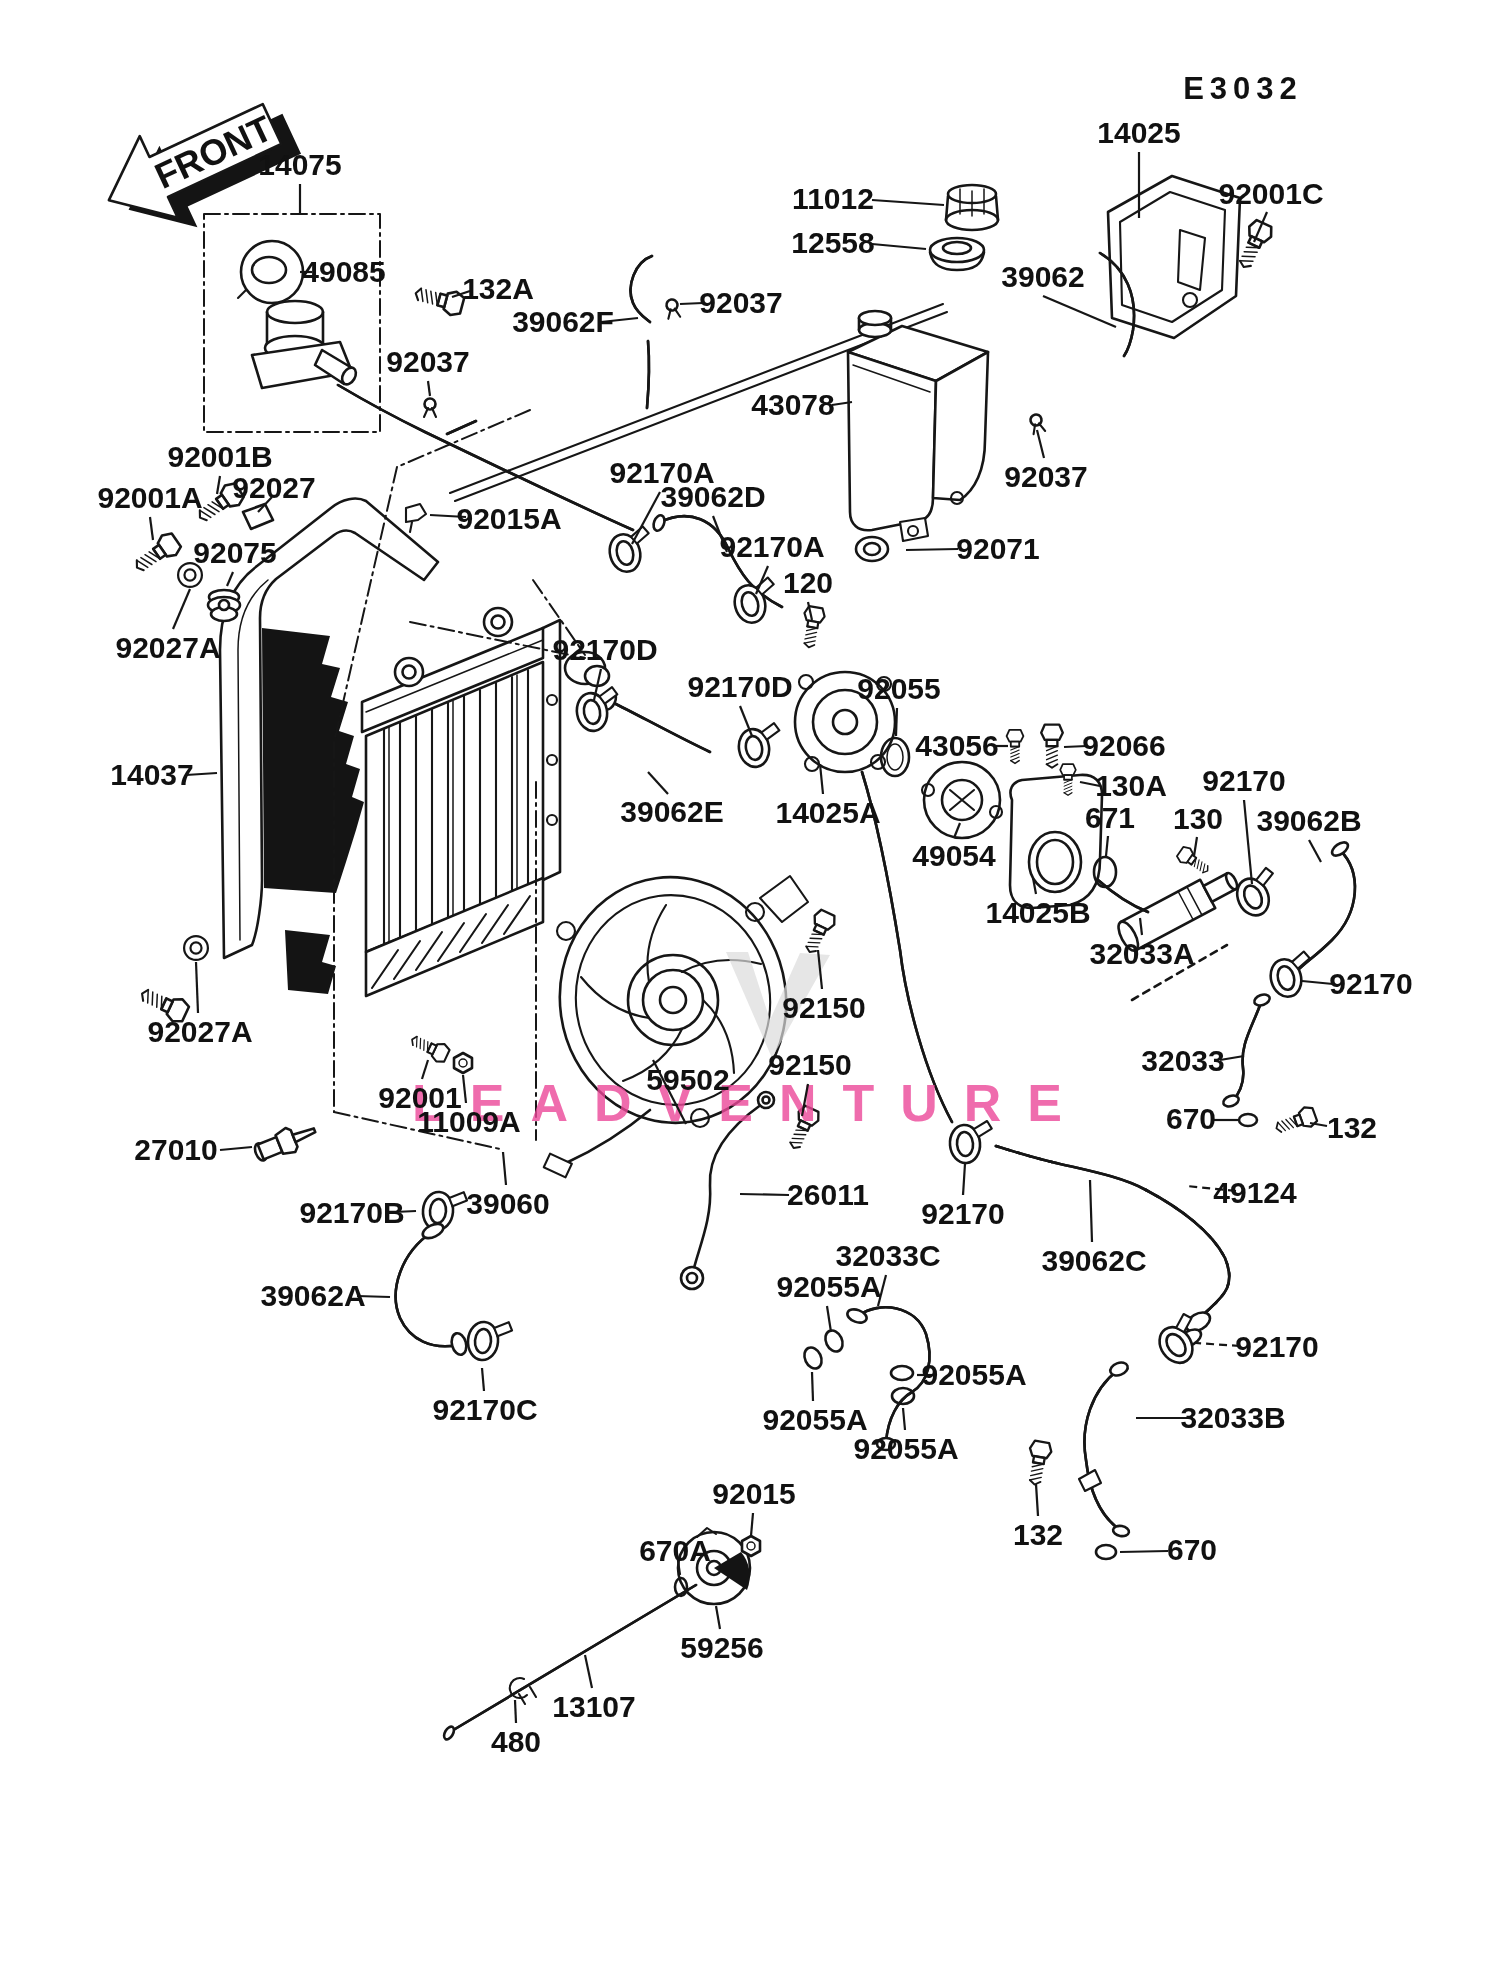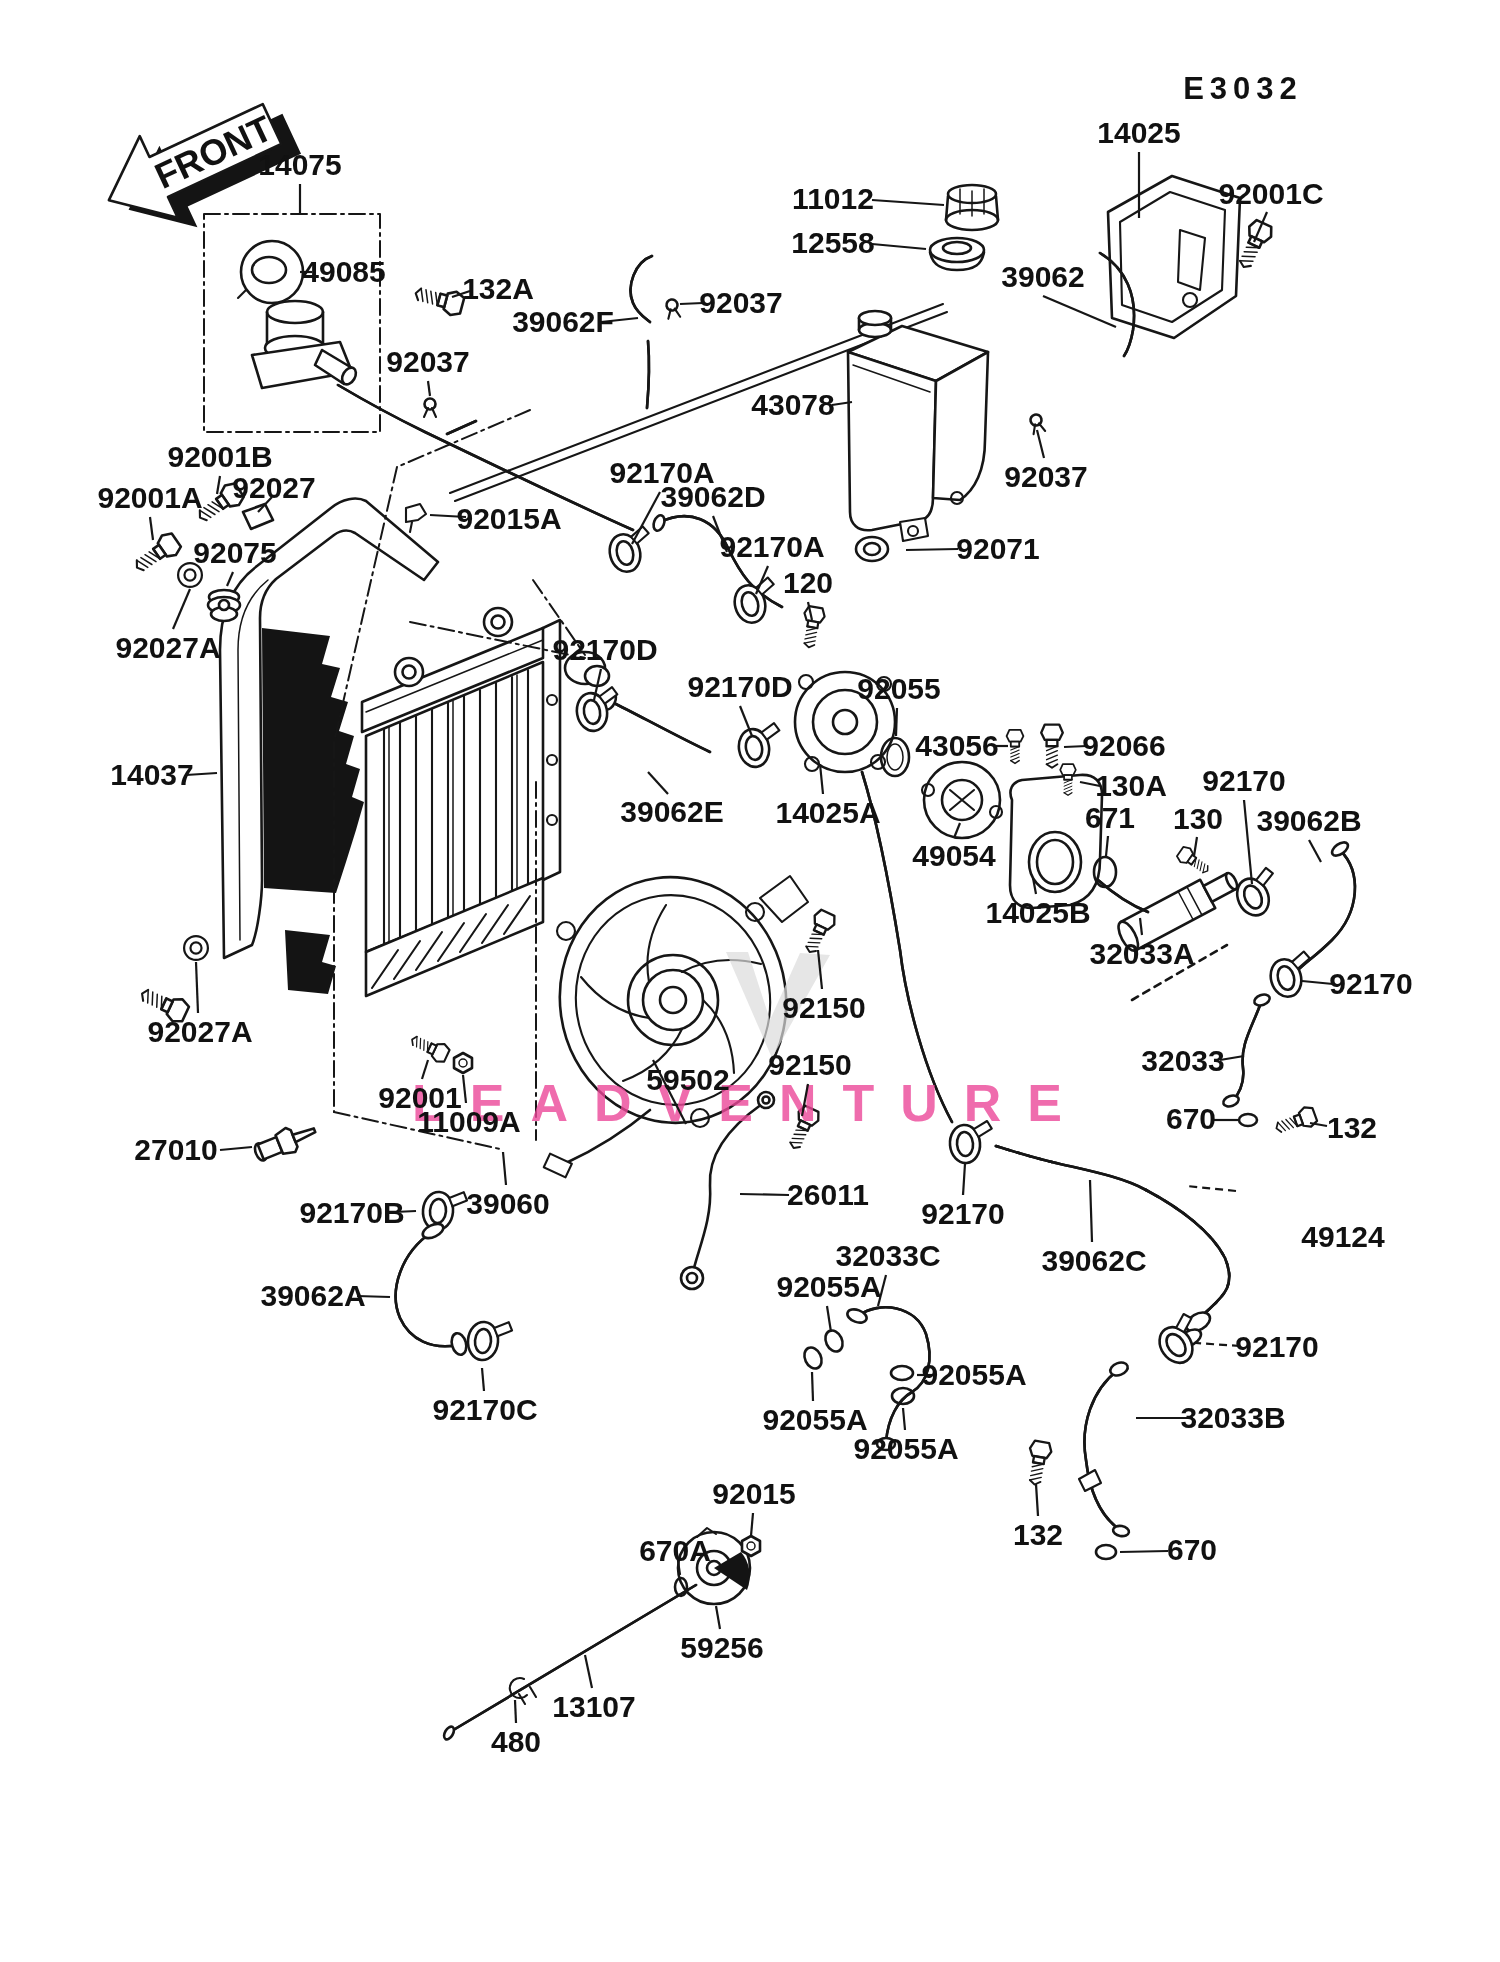--- a/index.html
+++ b/index.html
@@ -459,21 +459,21 @@
       <span class="part-label" style="left: 954px; top: 856px;">49054</span>
       <span class="part-label" style="left: 1038px; top: 913px;">14025B</span>
       <span class="part-label" style="left: 1244px; top: 781px;">92170</span>
       <span class="part-label" style="left: 1198px; top: 819px;">130</span>
       <span class="part-label" style="left: 1309px; top: 821px;">39062B</span>
       <span class="part-label" style="left: 1142px; top: 954px;">32033A</span>
       <span class="part-label" style="left: 1371px; top: 984px;">92170</span>
       <span class="part-label" style="left: 1183px; top: 1061px;">32033</span>
       <span class="part-label" style="left: 1191px; top: 1119px;">670</span>
       <span class="part-label" style="left: 1352px; top: 1128px;">132</span>
-      <span class="part-label" style="left: 1343px; top: 1193px; margin-top: 44px;">49124</span>
+      <span class="part-label" style="left: 1255px; top: 1193px;">49124</span>
       <span class="part-label" style="left: 824px; top: 1008px;">92150</span>
       <span class="part-label" style="left: 810px; top: 1065px;">92150</span>
       <span class="part-label" style="left: 420px; top: 1098px;">92001</span>
       <span class="part-label" style="left: 469px; top: 1122px;">11009A</span>
       <span class="part-label" style="left: 176px; top: 1150px;">27010</span>
       <span class="part-label" style="left: 688px; top: 1080px;">59502</span>
       <span class="part-label" style="left: 828px; top: 1195px;">26011</span>
       <span class="part-label" style="left: 963px; top: 1214px;">92170</span>
       <span class="part-label" style="left: 1094px; top: 1261px;">39062C</span>
       <span class="part-label" style="left: 352px; top: 1213px;">92170B</span>

